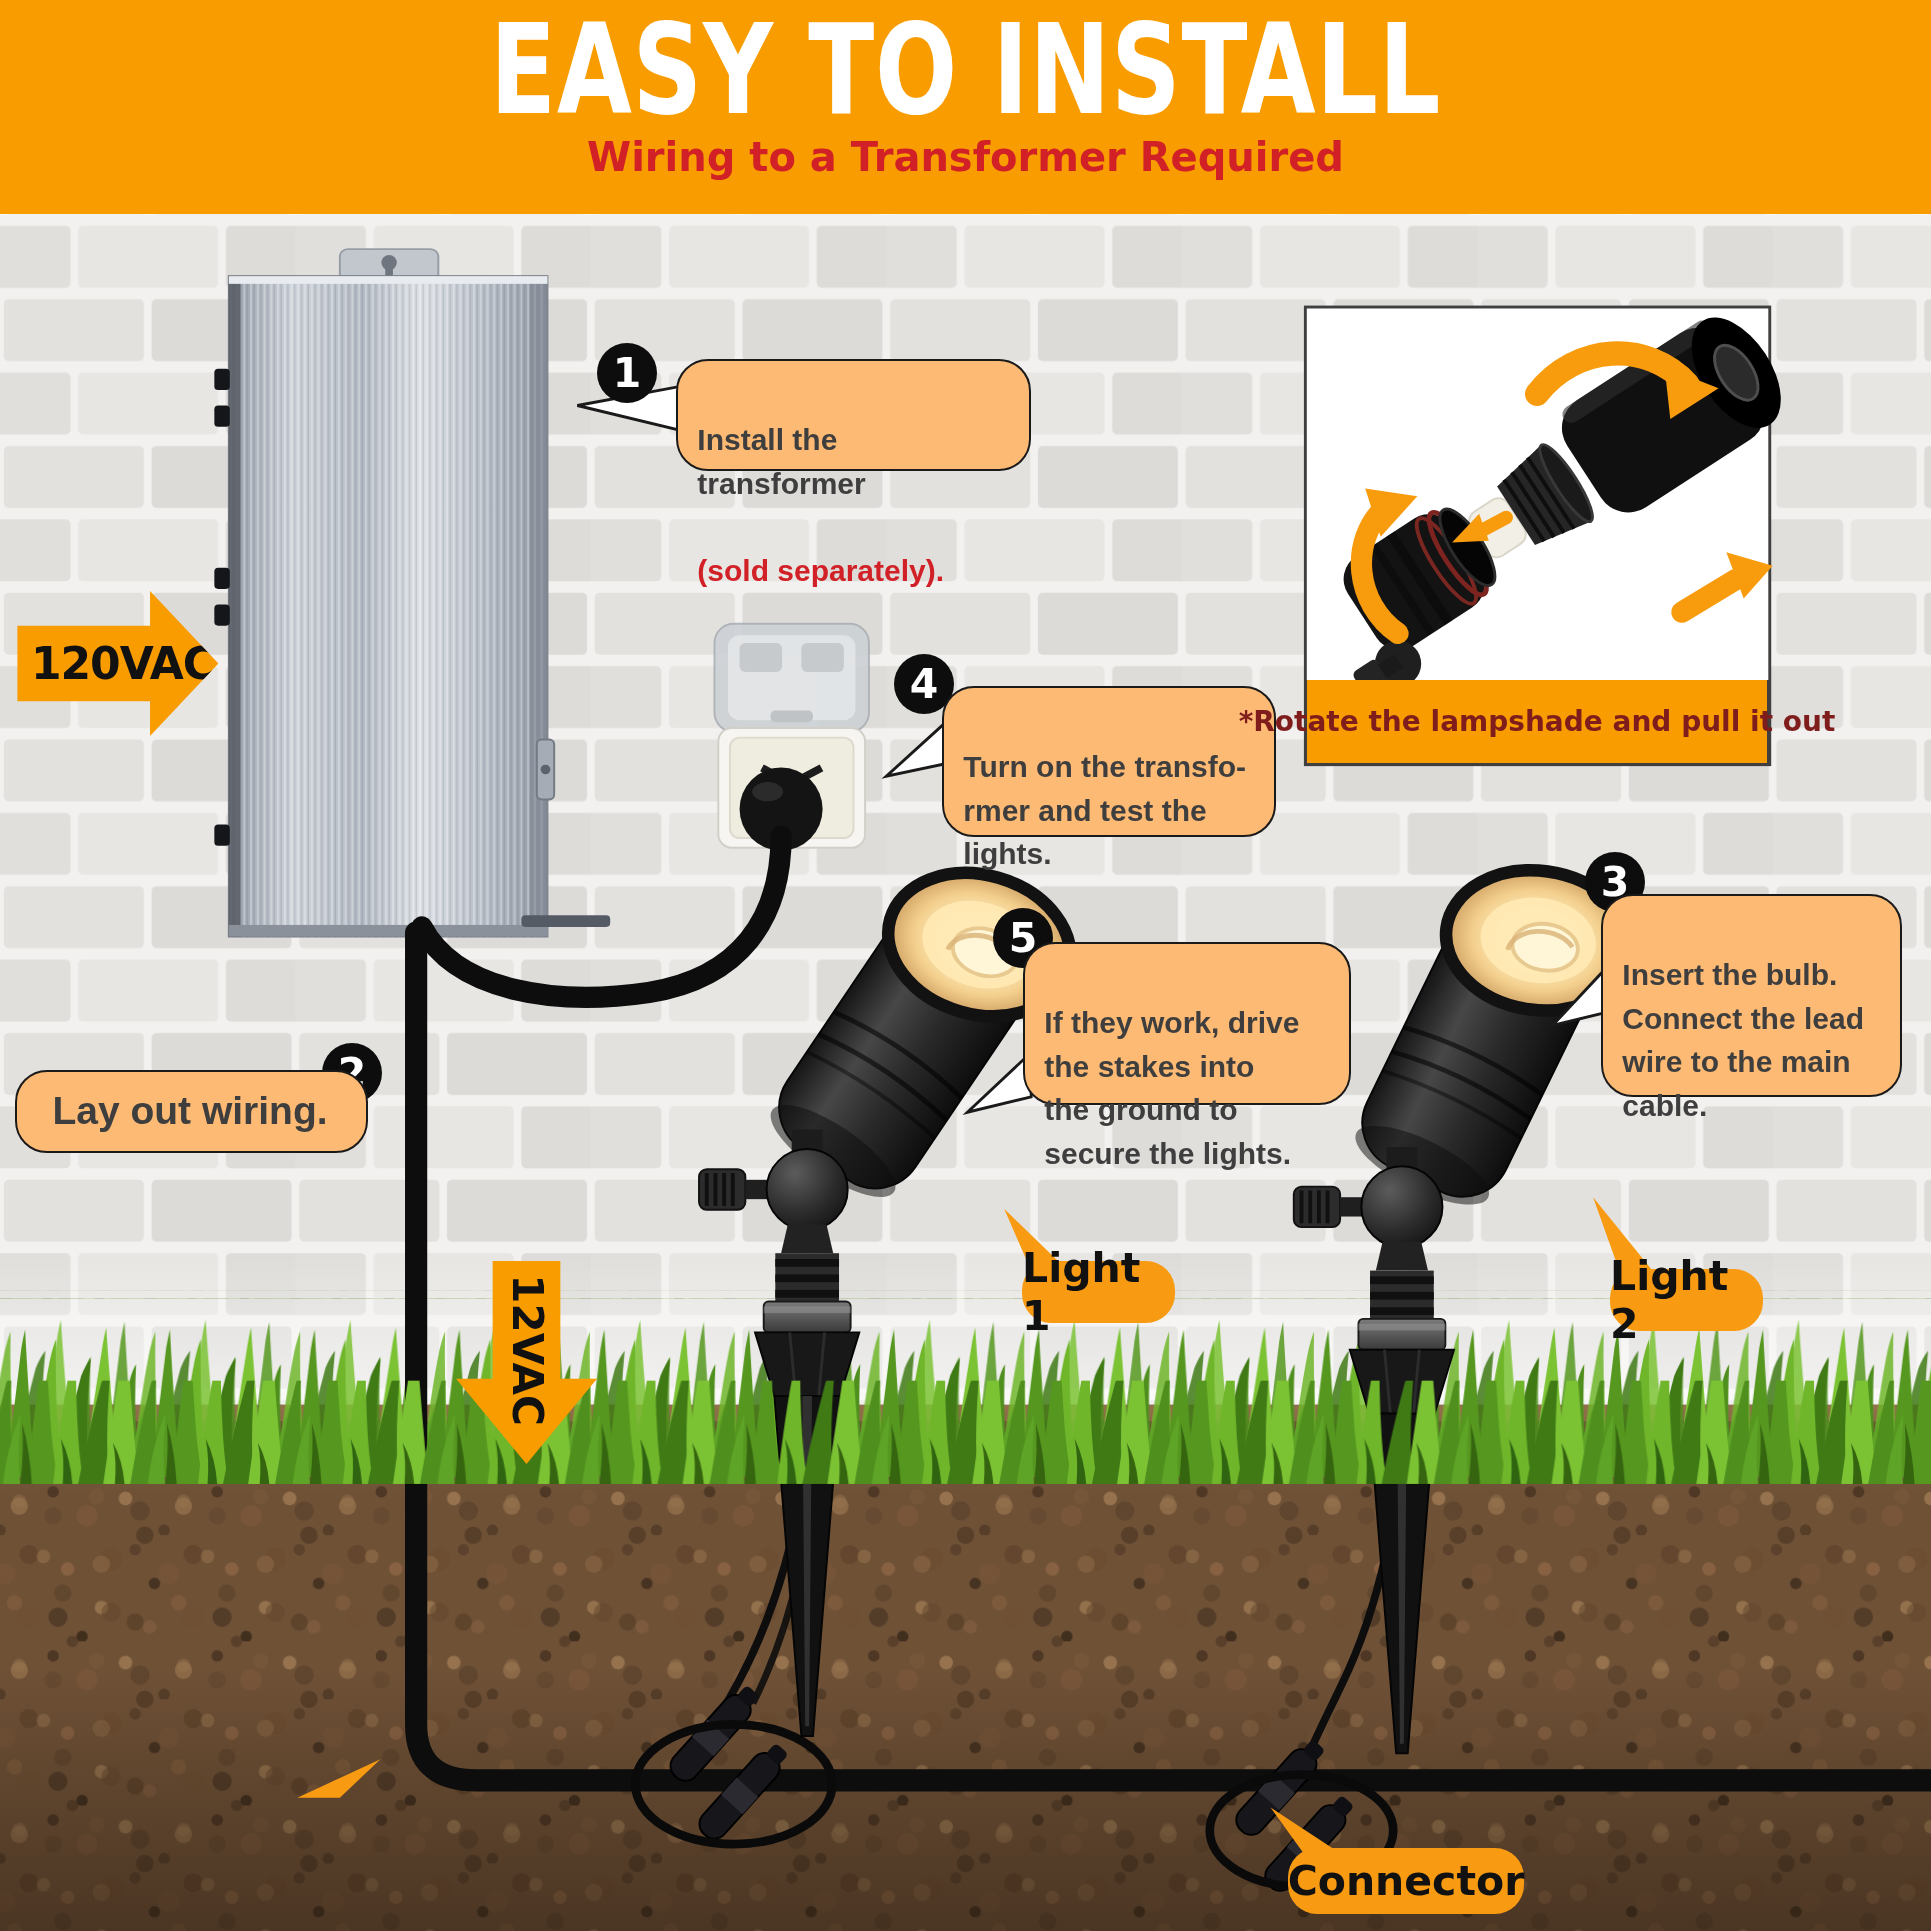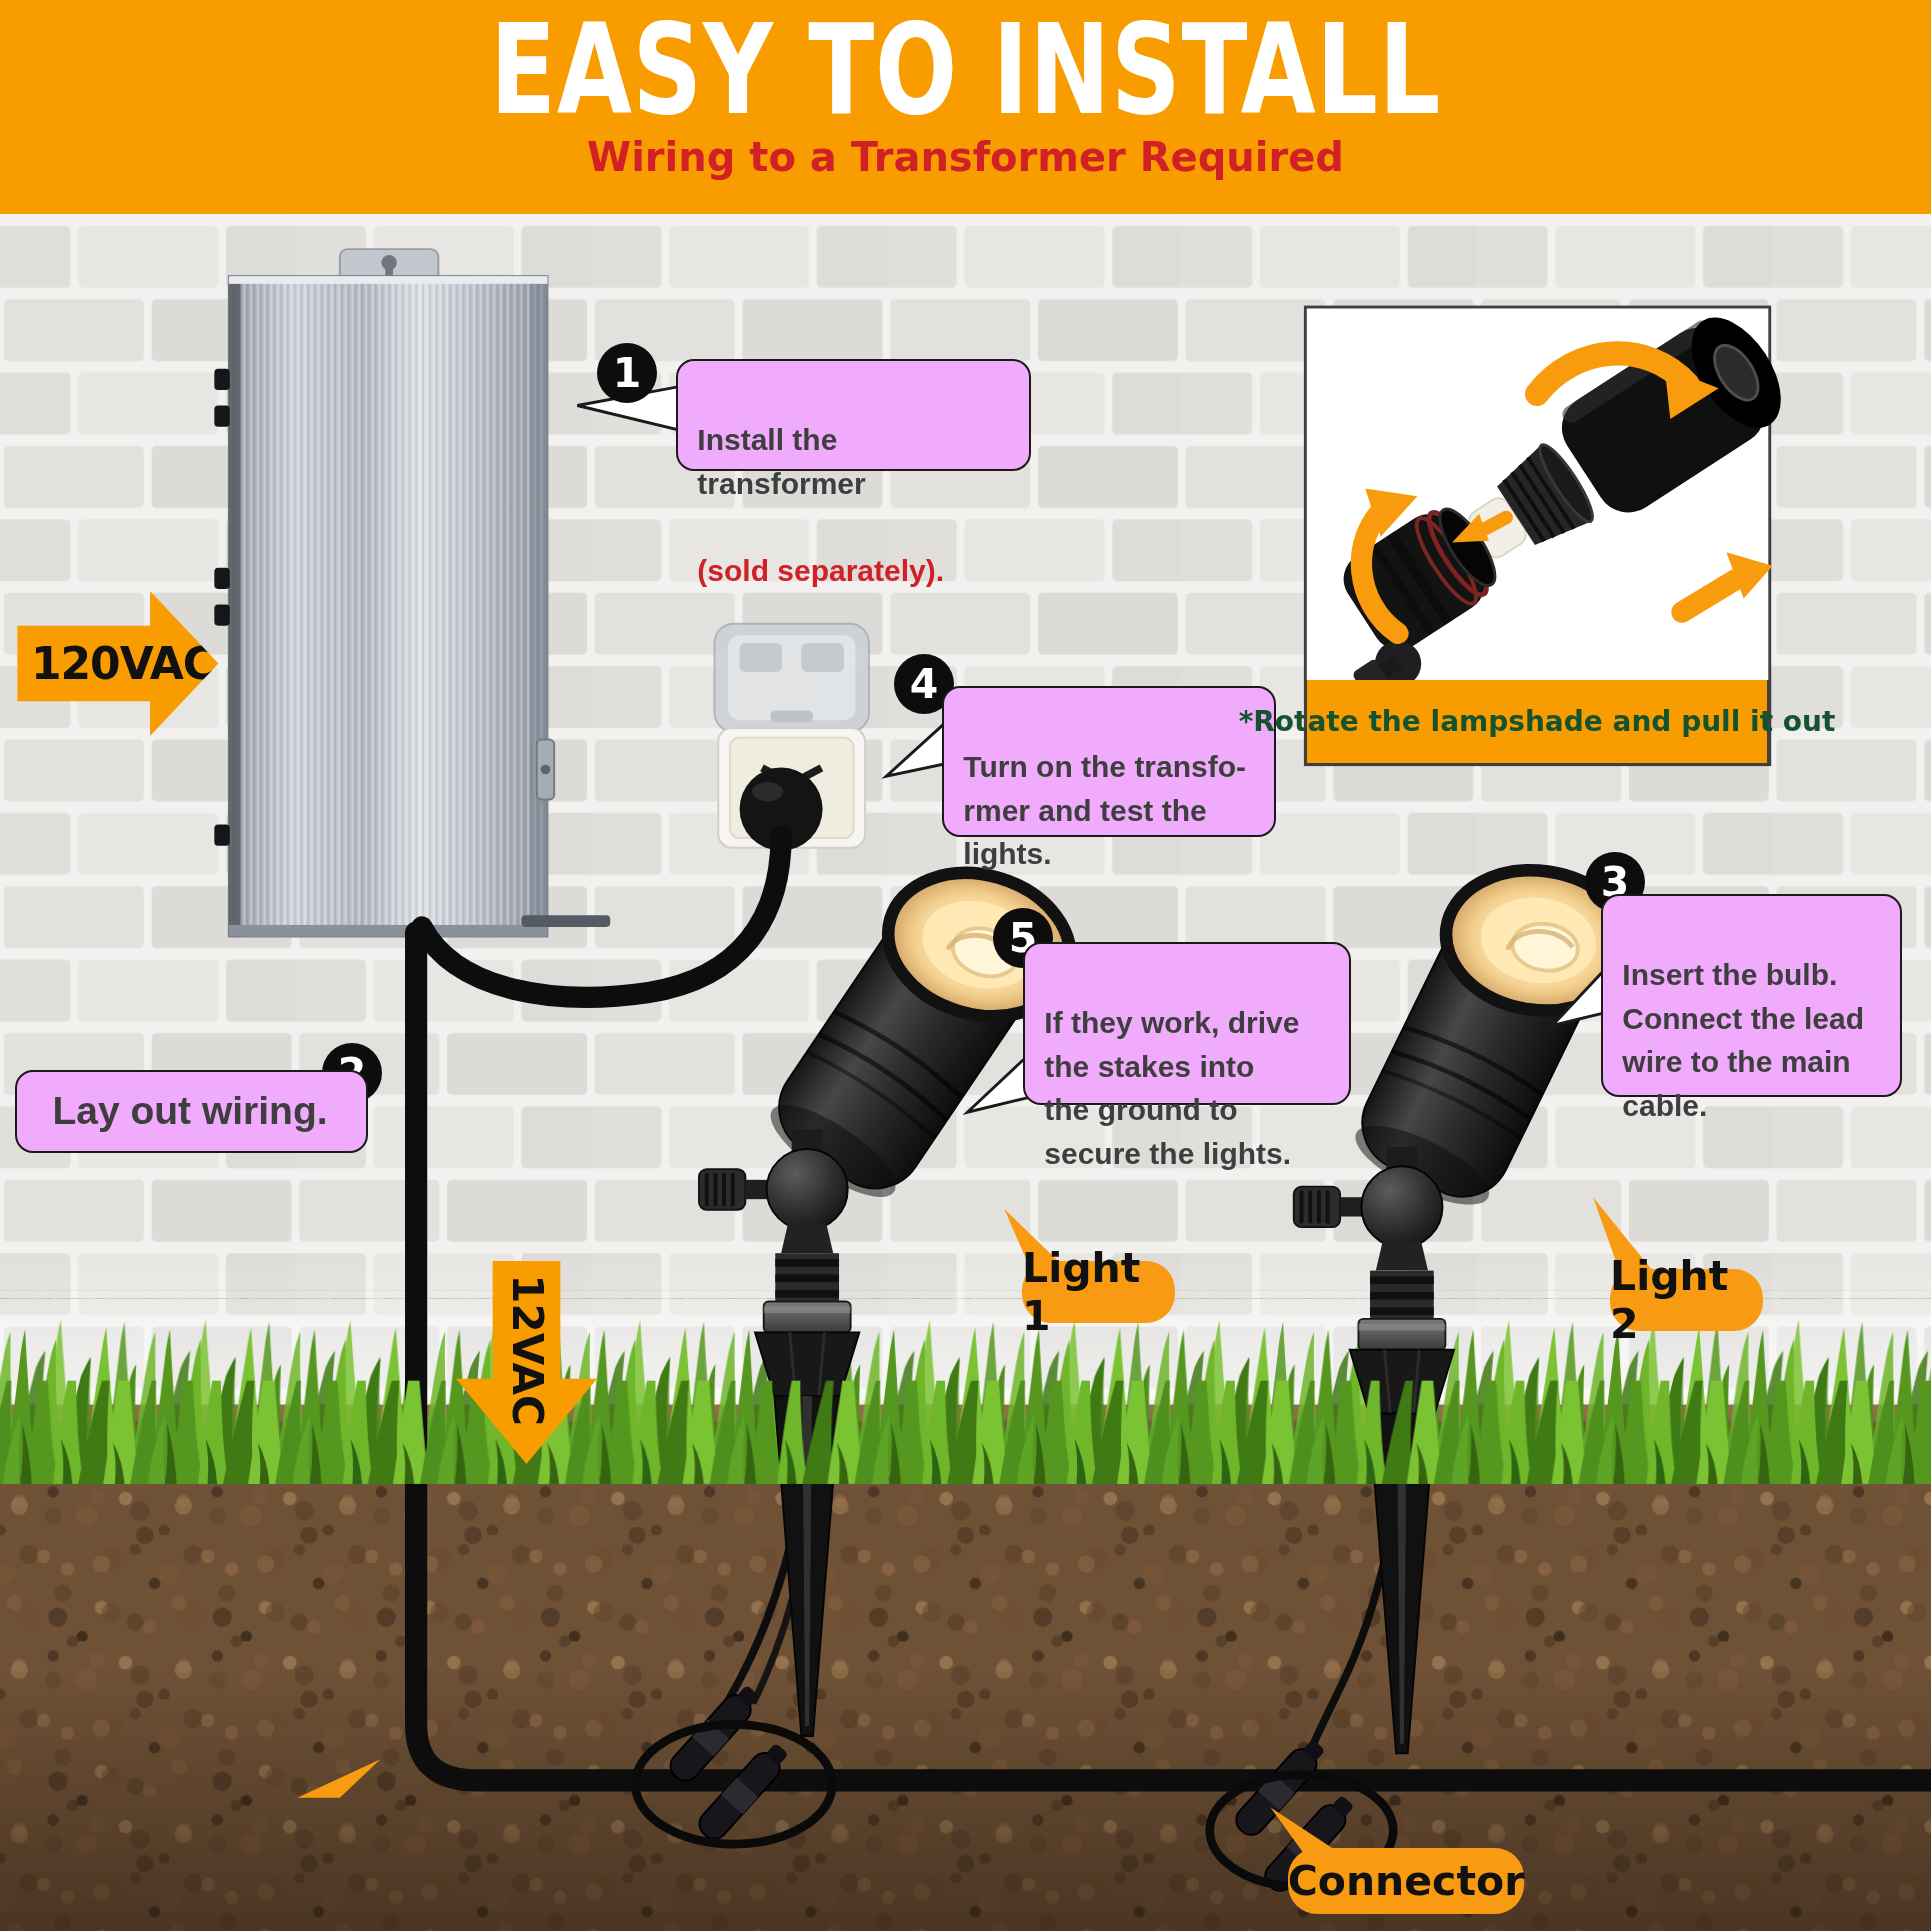--- a/index.html
+++ b/index.html
@@ -27,22 +27,22 @@
     transform:scaleX(0.78);transform-origin:center;
     letter-spacing:1px;white-space:nowrap;
   }
   #banner .subtitle{
     margin-top:1.9px;
     font-family:"DejaVu Sans",sans-serif;
     font-weight:bold;font-size:40px;color:var(--red);white-space:nowrap;
   }
   
   .bubble{
-    position:absolute;box-sizing:border-box;background:#f0abfc;
-    border:2.9px solid #1a1a1a;border-radius:18px;
+    position:absolute;box-sizing:border-box;background:#fdba74;
+    border:2.9px solid #1a1a1a;border-radius:32px;
     color:var(--bubble-text);font-weight:bold;
     padding:13.5px 19.3px;white-space:pre-line;line-height:1.45;
   }
   .bubble .red{color:var(--red);}
   .stepnum{
     position:absolute;width:60px;height:60px;border-radius:50%;
     background:#0d0d0d;color:#ffffff;font-weight:bold;font-size:41px;
     display:flex;align-items:center;justify-content:center;
     font-family:"DejaVu Sans",sans-serif;
   }
@@ -73,21 +73,21 @@
     transform:translate(-50%,-50%) rotate(90deg);
     font-weight:bold;font-size:42px;color:#111;white-space:nowrap;
     font-family:"DejaVu Sans",sans-serif;
   }
   
   #insetCaption{
     position:absolute;left:1305px;top:680px;width:464px;height:85px;
     box-sizing:border-box;background:var(--orange);
     border:2.9px solid #3f3f3f;border-top:none;
     display:flex;align-items:center;justify-content:center;
-    font-weight:bold;font-size:28px;color:#14532d;white-space:nowrap;
+    font-weight:bold;font-size:28px;color:#7f1d1d;white-space:nowrap;
     font-family:"DejaVu Sans",sans-serif;
   }
 </style>
 </head>
 <body>
 
 <div id="stage">
 
   <svg id="scene" width="1931" height="1931" viewBox="0 0 2000 2000">
     <defs>

